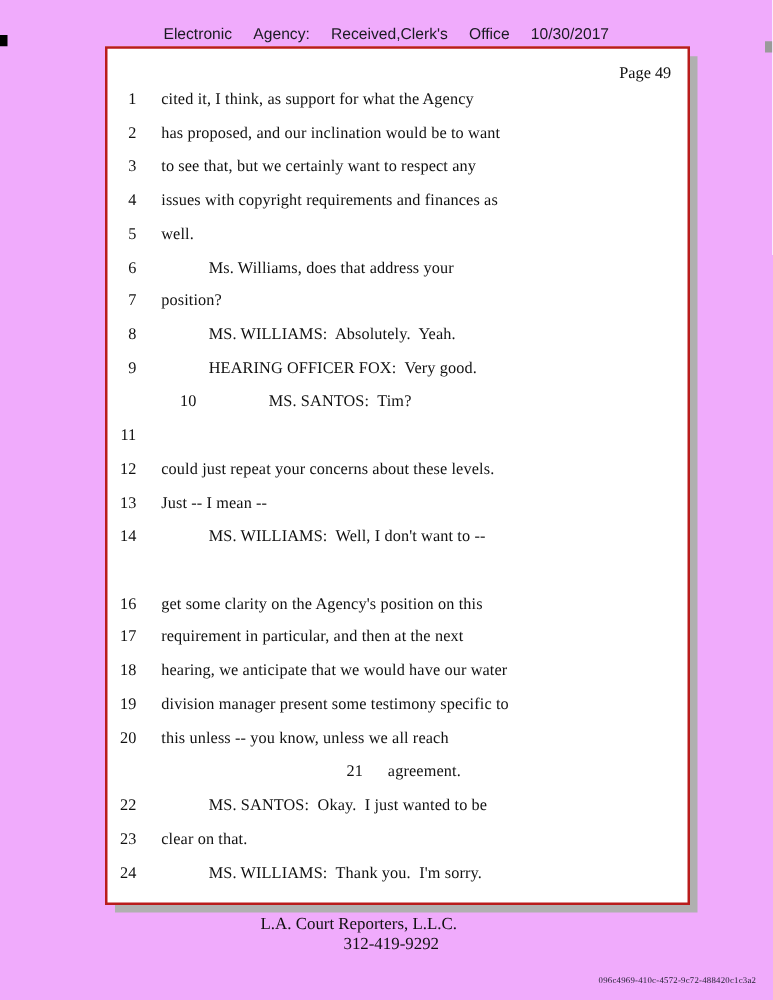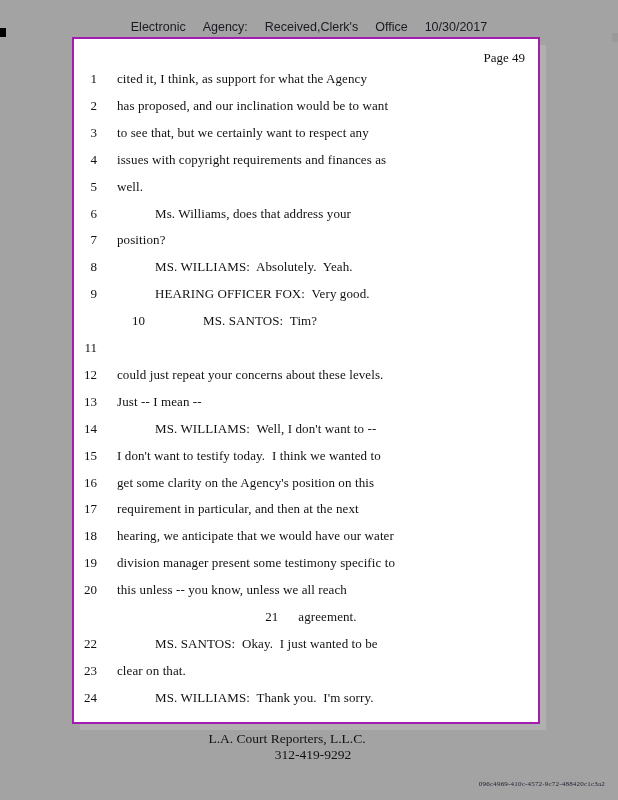--- a/index.html
+++ b/index.html
@@ -1,40 +1,40 @@
 <!DOCTYPE html>
 <html><head>
 <meta charset="utf-8">
 <style>
   * { margin:0; padding:0; box-sizing:border-box; }
   html,body { background:#ffffff; }
   .page {
     position:relative;
     width:618px; height:800px;
-    background:#a3a3a3;
+    background:#f0abfc;
     overflow:hidden;
     font-family:"Liberation Serif", serif;
     color:#111111;
   }
   .header {
     position:absolute; top:20px; left:0; width:100%;
     display:flex; justify-content:center; gap:17px;
     font-family:"Liberation Sans", sans-serif;
     font-size:12.5px; color:#1a1a22;
   }
   .edge-artifact-left {
     position:absolute; left:0; top:28px; width:6px; height:9px; background:#000000;
   }
   .edge-artifact-right {
     position:absolute; right:0; top:33px; width:6px; height:9px; background:#9a9a9a;
   }
   .doc-box {
-    position:absolute; left:72px; top:37px;
+    position:absolute; left:84px; top:37px;
     width:468px; height:687px;
-    border:2px solid #a21caf;
+    border:2px solid #b91c1c;
     background:#ffffff;
     box-shadow:7px 7px 0 -1px #b0b0b0;
   }
   .page-label {
     position:absolute; top:11px; right:13px;
     font-size:13px; color:#111111;
   }
   .lines { position:absolute; top:0; left:0; width:100%; height:100%; }
   .line {
     position:absolute; left:0; width:100%;
@@ -127,24 +127,20 @@
           <span class="txt">could just repeat your concerns about these levels.</span>
         </div>
         <div class="line" style="top: 354.8px;">
           <span class="num">13</span>
           <span class="txt">Just -- I mean --</span>
         </div>
         <div class="line indent" style="top: 381.7px;">
           <span class="num">14</span>
           <span class="txt">MS. WILLIAMS:  Well, I don't want to --</span>
         </div>
-        <div class="line" style="top: 408.6px;">
-          <span class="num">15</span>
-          <span class="txt">I don't want to testify today.  I think we wanted to</span>
-        </div>
         <div class="line" style="top: 435.5px;">
           <span class="num">16</span>
           <span class="txt">get some clarity on the Agency's position on this</span>
         </div>
         <div class="line" style="top: 462.4px;">
           <span class="num">17</span>
           <span class="txt">requirement in particular, and then at the next</span>
         </div>
         <div class="line" style="top: 489.3px;">
           <span class="num">18</span>

